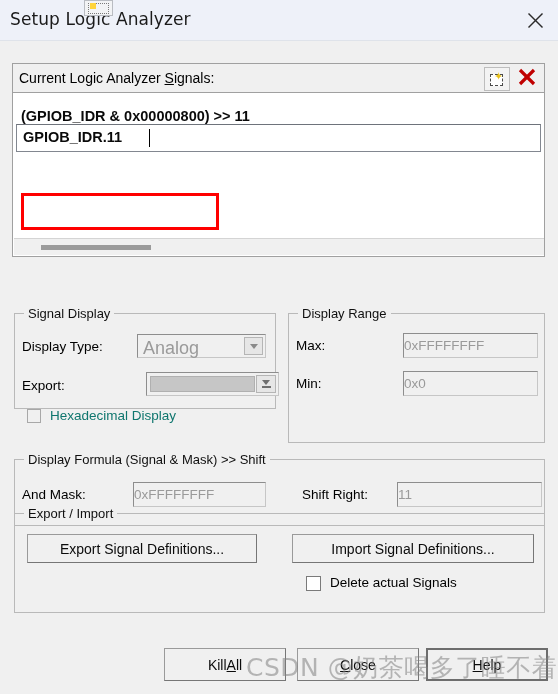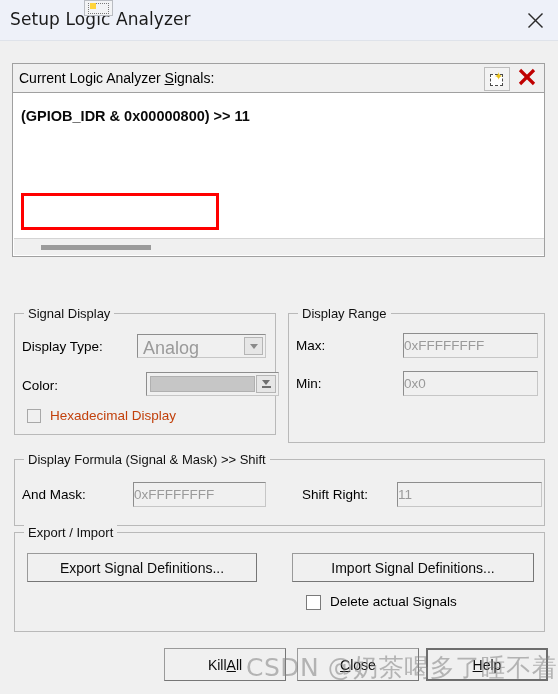--- a/index.html
+++ b/index.html
@@ -191,21 +191,21 @@
     white-space: nowrap;
   }
 
   .fld-label {
     position: absolute;
     font-size: 13.5px;
     color: #000;
     font-family: "Liberation Sans", sans-serif;
     white-space: nowrap;
   }
-  .fld-label.dim { color: #c2410c; }
+  .fld-label.dim { color: #0f766e; }
 
   
   .tinput {
     position: absolute;
     background: #f0f0f0;
     border: 1px solid #8d8d8d;
     border-right-color: #c6c6c6;
     border-bottom-color: #c6c6c6;
     font-size: 13.5px;
     color: #9a9a9a;
@@ -356,41 +356,47 @@
               <line x1="3" y1="3" x2="17" y2="17" stroke="#c00000" stroke-width="3.2"></line>
               <line x1="17" y1="3" x2="3" y2="17" stroke="#c00000" stroke-width="3.2"></line>
             </svg>
           </span>
         </div>
       </div>
 
       <div class="signals-list">
         <div class="signal-row first">(GPIOB_IDR &amp; 0x00000800) &gt;&gt; 11</div>
 
+        <div class="edit-row">
+          <div class="edit-input" title="Signal name">
+            <span class="edit-text">GPIOB_IDR.11</span>
+            <span class="caret"></span>
+          </div>
+        </div>
 
         <div class="hscroll">
           <div class="hscroll-thumb"></div>
         </div>
       </div>
 
       <div class="red-anno"></div>
     </div>
 
-    <div class="group" style="left:14px; top:272px; width:262px; height:122px;">
+    <div class="group" style="left:14px; top:272px; width:262px; height:96px;">
       <div class="group-title">Signal Display</div>
 
       <div class="fld-label" style="left:7px; top:25px;">Display Type:</div>
       <div class="combo" style="left:122px; top:20px; width:129px; height:24px;">
         <span class="combo-text">Analog</span>
         <span class="combo-btn">
             <span class="arrow-down"></span>
           </span>
       </div>
 
-      <div class="fld-label" style="left:7px; top:64px;">Color:</div>
+      <div class="fld-label" style="left:7px; top:64px;">Export:</div>
       <div class="colorbox" style="left:131px; top:58px; width:133px; height:24px;">
         <span class="swatch"></span>
         <span class="cbtn">
           <span class="tri"></span>
             <span class="bar"></span>
         </span>
       </div>
 
       <div class="chk" style="left:12px; top:95px;"></div>
       <div class="fld-label dim" style="left:35px; top:94px;">Hexadecimal Display</div>
@@ -409,21 +415,21 @@
     <div class="group" style="left:14px; top:418px; width:531px; height:67px;">
       <div class="group-title">Display Formula (Signal &amp; Mask) &gt;&gt; Shift</div>
 
       <div class="fld-label" style="left:7px; top:27px;">And Mask:</div>
       <div class="tinput" style="left:118px; top:22px; width:133px; height:25px;">0xFFFFFFFF</div>
 
       <div class="fld-label" style="left:287px; top:27px;">Shift Right:</div>
       <div class="tinput" style="left:382px; top:22px; width:145px; height:25px;">11</div>
     </div>
 
-    <div class="group" style="left:14px; top:491px; width:531px; height:100px;">
+    <div class="group" style="left:14px; top:472px; width:531px; height:100px;">
       <div class="group-title">Export / Import</div>
 
       <div class="btn" style="left:12px; top:20px; width:230px; height:29px;">Export Signal Definitions...</div>
 
       <div class="btn" style="left:277px; top:20px; width:242px; height:29px;">Import Signal Definitions...</div>
 
       <div class="chk enabled" style="left:291px; top:62px; width:15px; height:15px;"></div>
       <div class="fld-label" style="left:315px; top:61px;">Delete actual Signals</div>
     </div>
 

